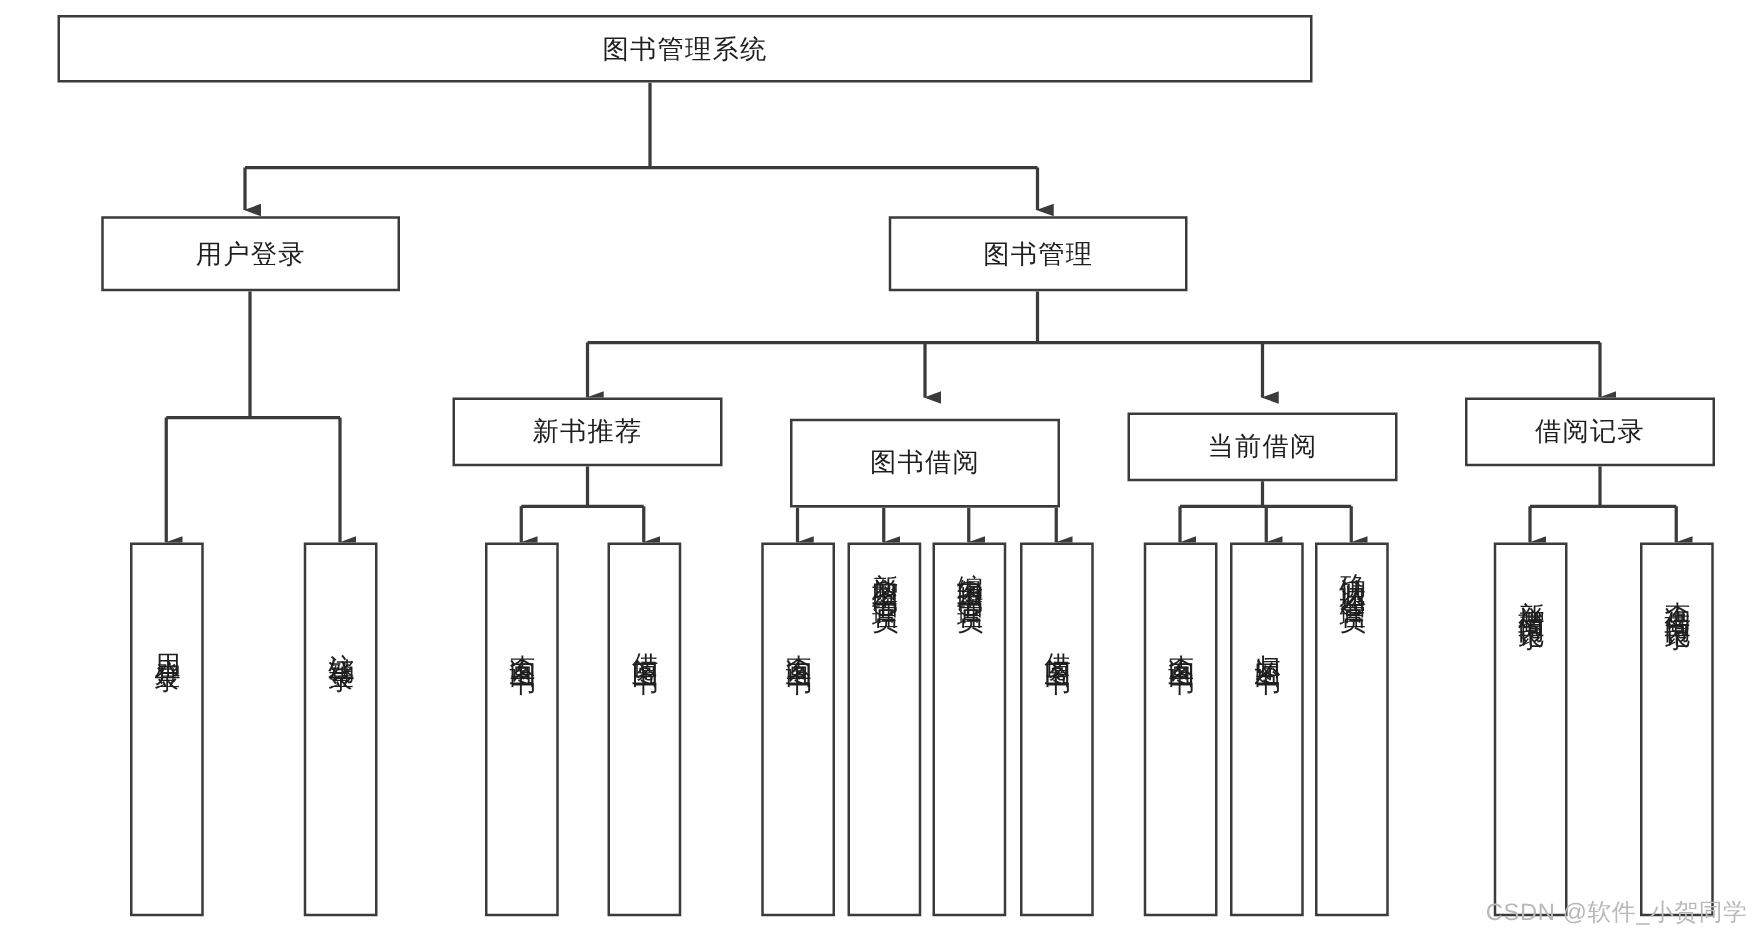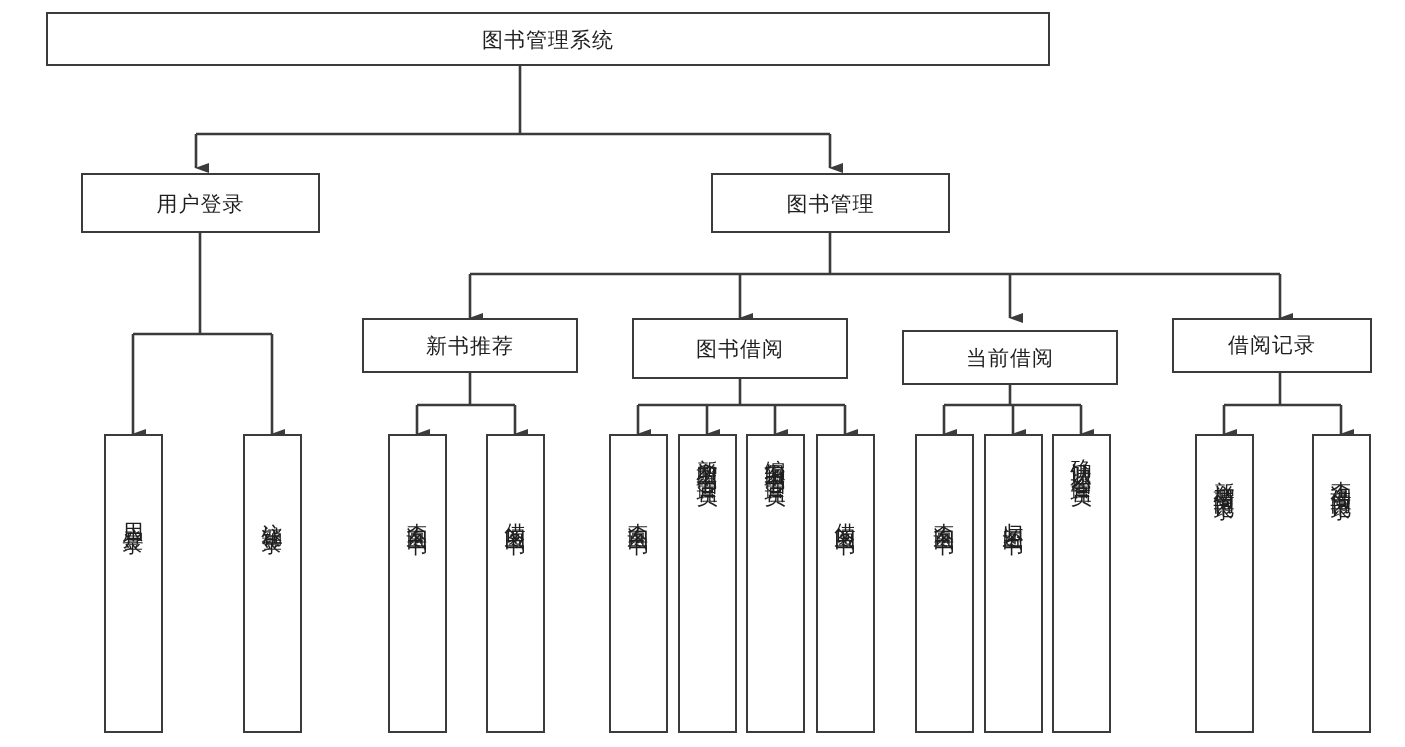--- a/index.html
+++ b/index.html
@@ -132,21 +132,21 @@
   <div class="node h-node" style="left:81px; top:173px; width:239px; height:60px;">
     <span class="h-label">用户登录</span>
   </div>
   <div class="node h-node" style="left:711px; top:173px; width:239px; height:60px;">
     <span class="h-label">图书管理</span>
   </div>
 
   <div class="node h-node" style="left:362px; top:318px; width:216px; height:55px;">
     <span class="h-label">新书推荐</span>
   </div>
-  <div class="node h-node" style="left:632px; top:318px; width:216px; height:61px;text-align:center;">
+  <div class="node h-node" style="left:632px; top:335px; width:216px; height:71px;text-align:center;">
     <span class="h-label">图书借阅</span>
   </div>
   <div class="node h-node" style="left:902px; top:318px; width:216px; height:55px;margin-top:12px;">
     <span class="h-label">当前借阅</span>
   </div>
   <div class="node h-node" style="left:1172px; top:318px; width:200px; height:55px;font-family:Liberation Serif, serif;">
     <span class="h-label">借阅记录</span>
   </div>
 
   <div class="node v-node" style="left:104px; top:434px; width:59px; height:299px; padding-top:70px;">
@@ -186,14 +186,15 @@
     <span class="v-label">确认归还（管理员）</span>
   </div>
 
   <div class="node v-node" style="left:1195px; top:434px; width:59px; height:299px; padding-top:28px;">
     <span class="v-label">新增借阅记录</span>
   </div>
   <div class="node v-node" style="left:1312px; top:434px; width:59px; height:299px; padding-top:28px;">
     <span class="v-label">查询借阅记录</span>
   </div>
 
+  <div id="watermark">CSDN @软件_小贺同学</div>
 
 </div>
 
 </body></html>

